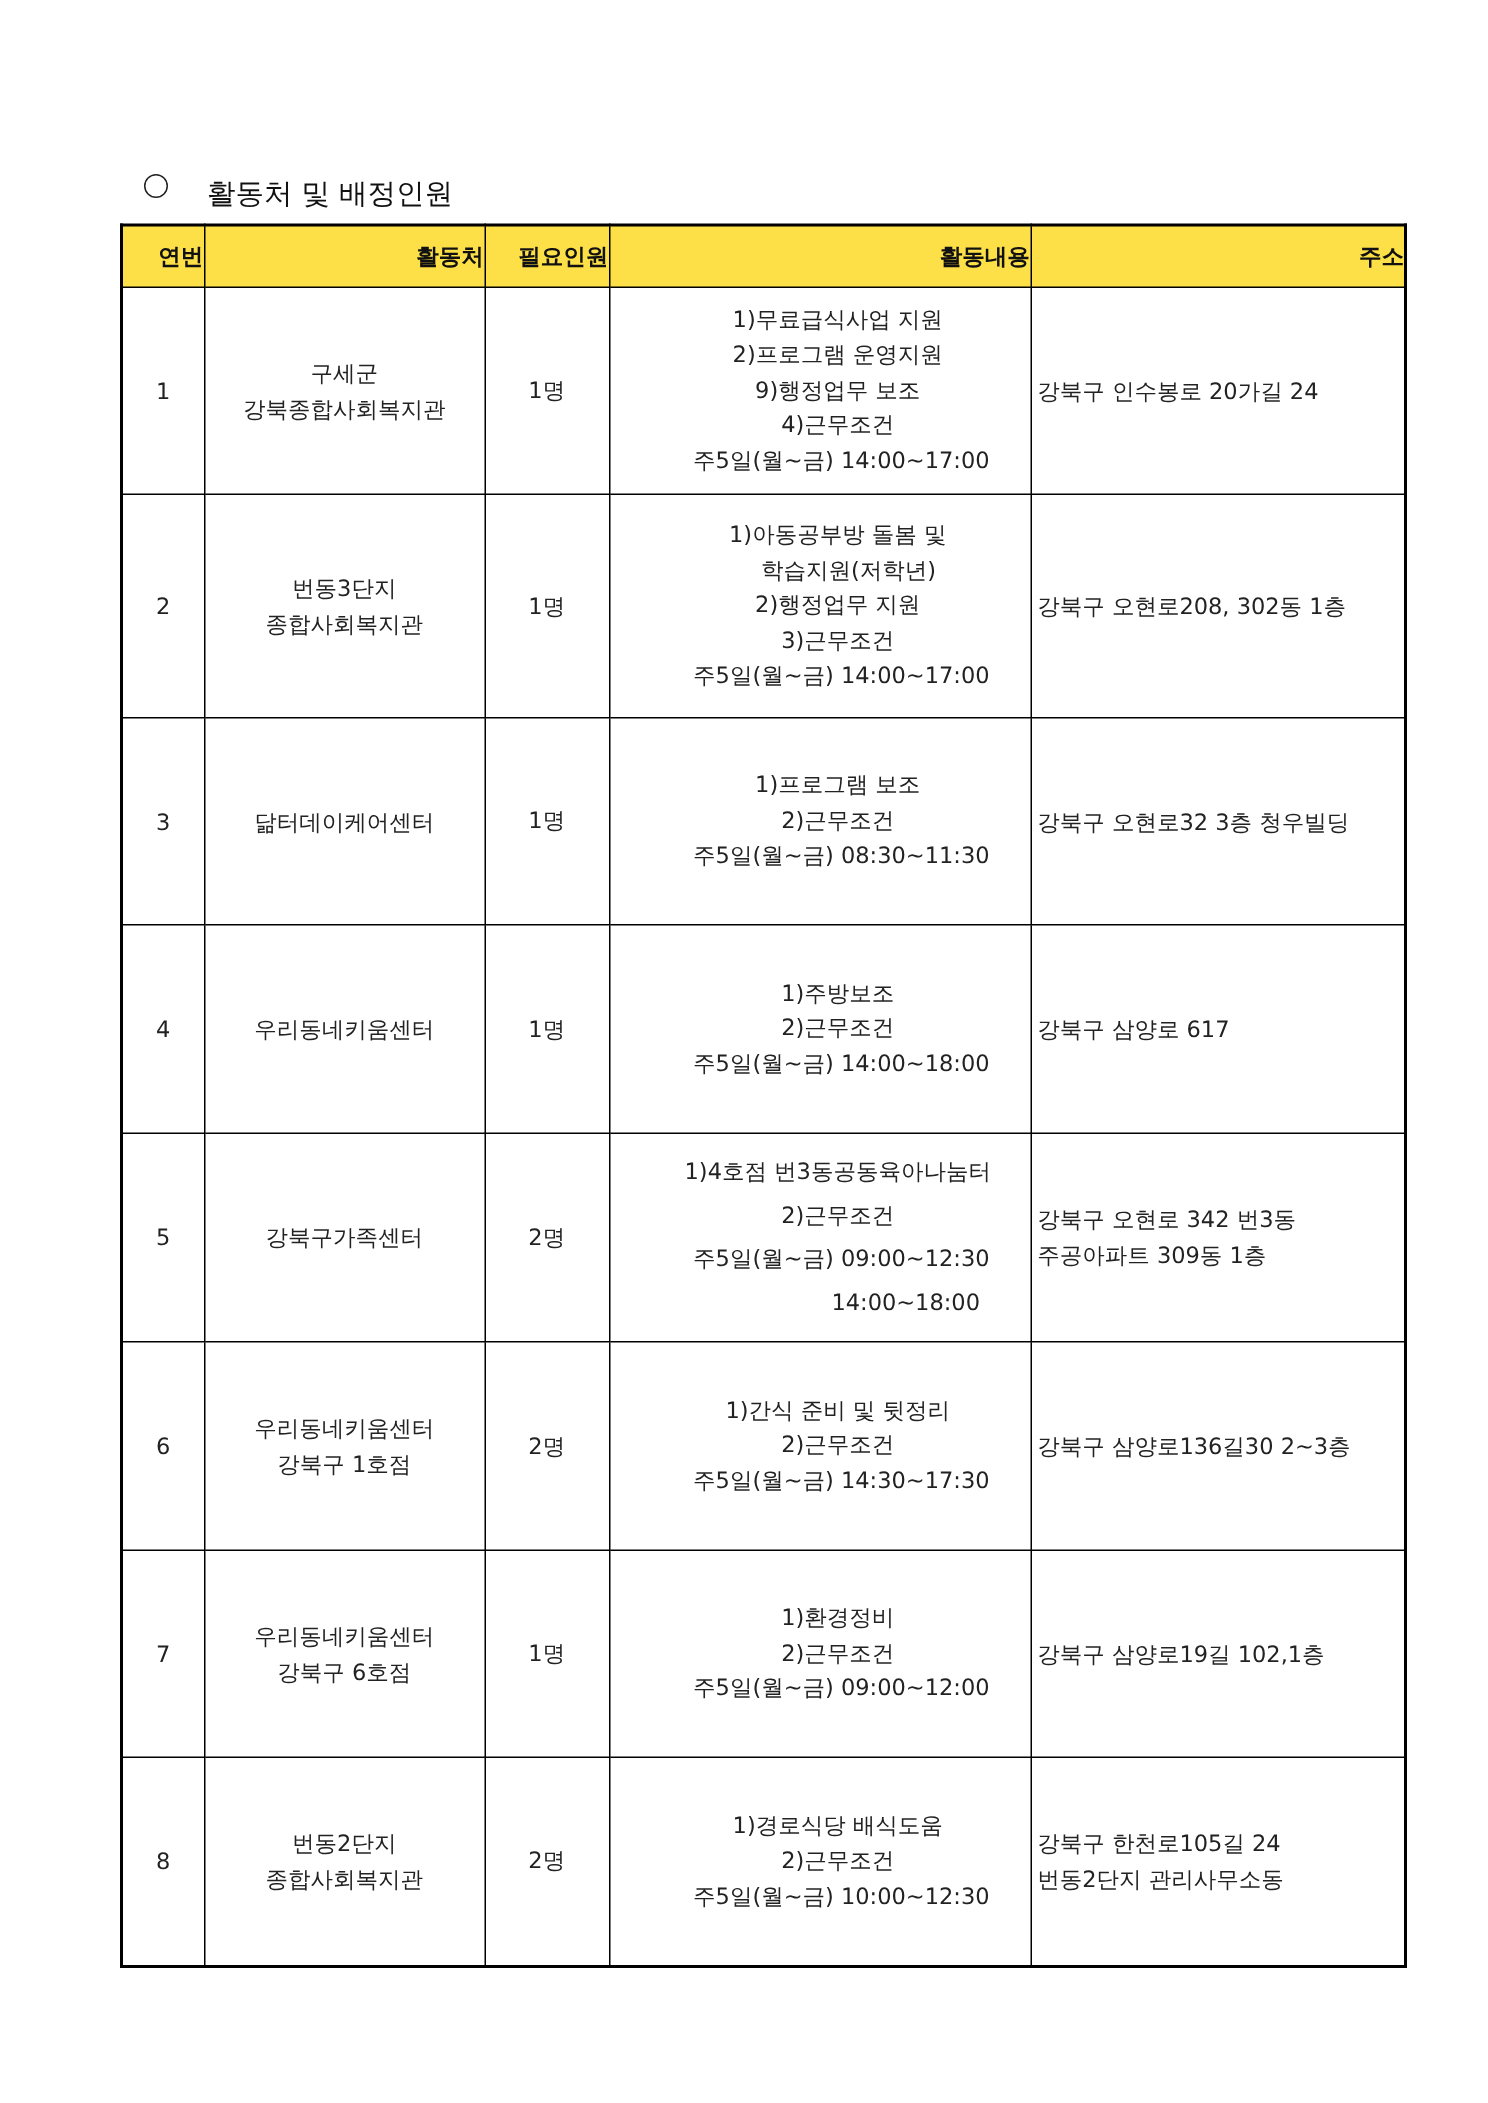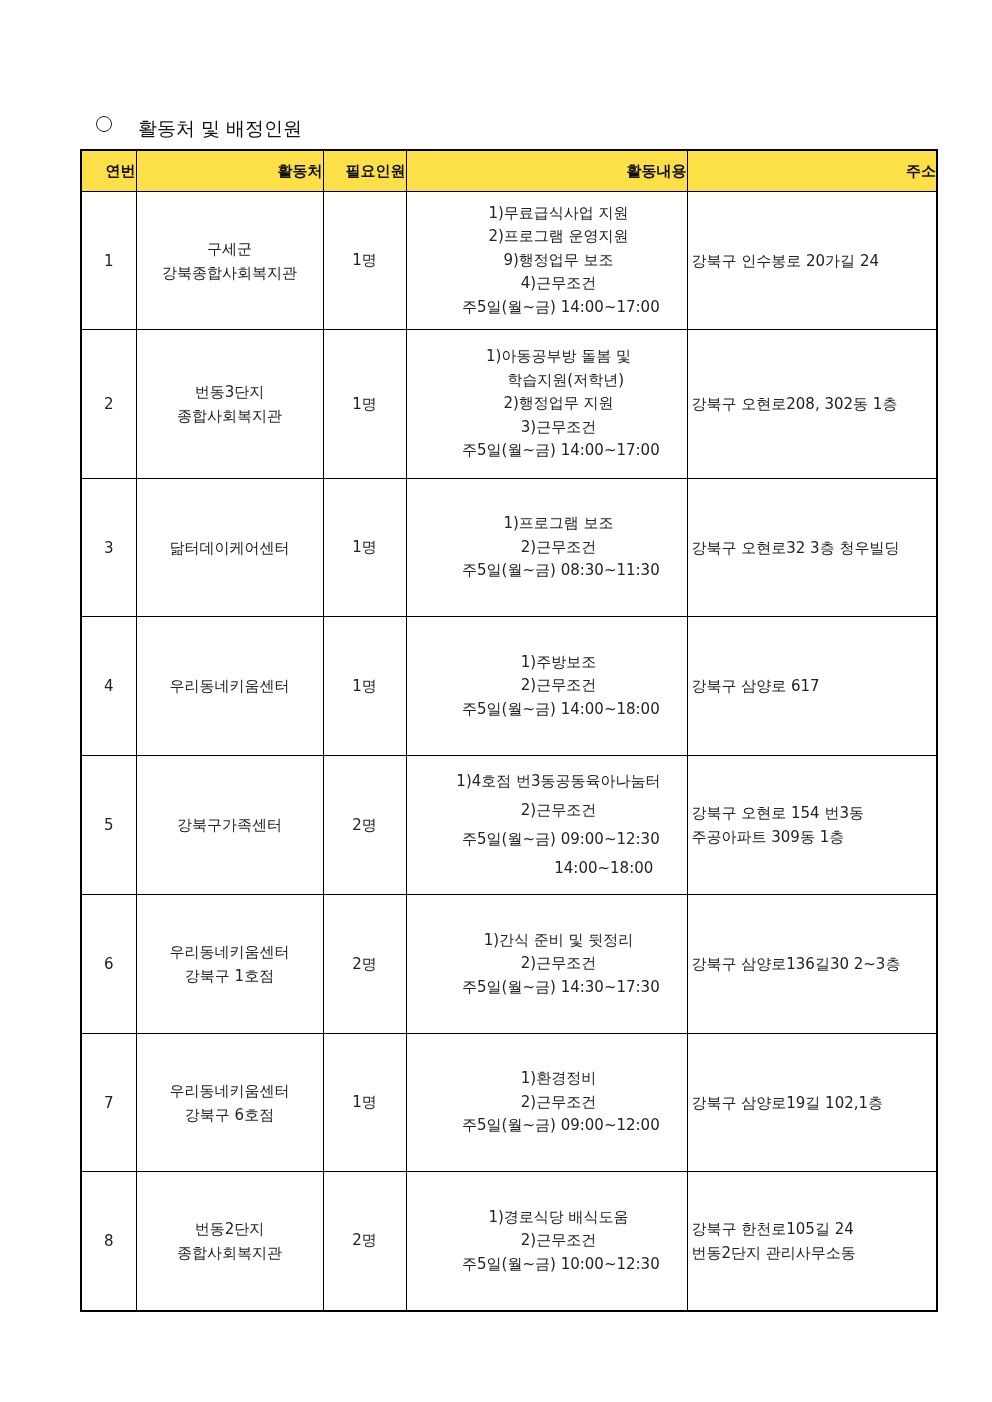--- a/index.html
+++ b/index.html
@@ -112,21 +112,21 @@
           <span class="line">강북구가족센터</span>
         </td>
         <td class="center">2명</td>
         <td class="content" style="line-height: 29px;">
           <span class="line">1)4호점 번3동공동육아나눔터</span>
           <span class="line">2)근무조건</span>
           <span class="line"> 주5일(월~금) 09:00~12:30</span>
           <span class="line">                   14:00~18:00</span>
         </td>
         <td class="addr">
-          <span class="line">강북구 오현로 154 번3동</span>
+          <span class="line">강북구 오현로 342 번3동</span>
           <span class="line">주공아파트 309동 1층</span>
         </td>
       </tr>
       <tr style="height: 139px;">
         <td class="center">6</td>
         <td class="center" style="line-height: 24px;">
           <span class="line">우리동네키움센터</span>
           <span class="line">강북구 1호점</span>
         </td>
         <td class="center">2명</td>

